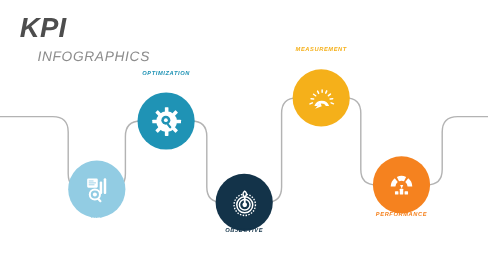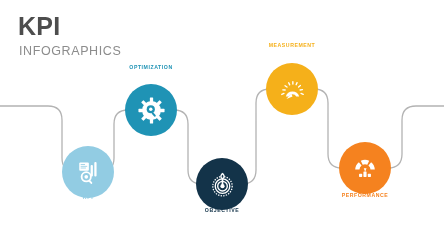--- a/index.html
+++ b/index.html
@@ -12,20 +12,21 @@
     background: #ffffff;
     font-family: "Liberation Sans", sans-serif;
     overflow: hidden;
     position: relative;
   }
   #canvas {
     position: relative;
     width: 436px;
     height: 250px;
     background: #ffffff;
+    font-style: italic;
   }
 
   
   .title-block {
     position: absolute;
     left: 18px;
     top: 14px;
     line-height: 1;
   }
   .title-main {
@@ -34,21 +35,21 @@
     color: #4d4d4d;
     letter-spacing: 0.2px;
     margin: 0;
     font-family: "Liberation Sans", sans-serif;
   }
   .title-sub {
     font-size: 12.5px;
     font-weight: normal;
     color: #8c8c8c;
     letter-spacing: 0.6px;
-    margin: 6px 0 0 1px;
+    margin: 6px 0 0 16px;
     font-family: "Liberation Sans", sans-serif;
   }
 
   
   .connector-svg {
     position: absolute;
     left: 0;
     top: 0;
     width: 444px;
     height: 250px;

